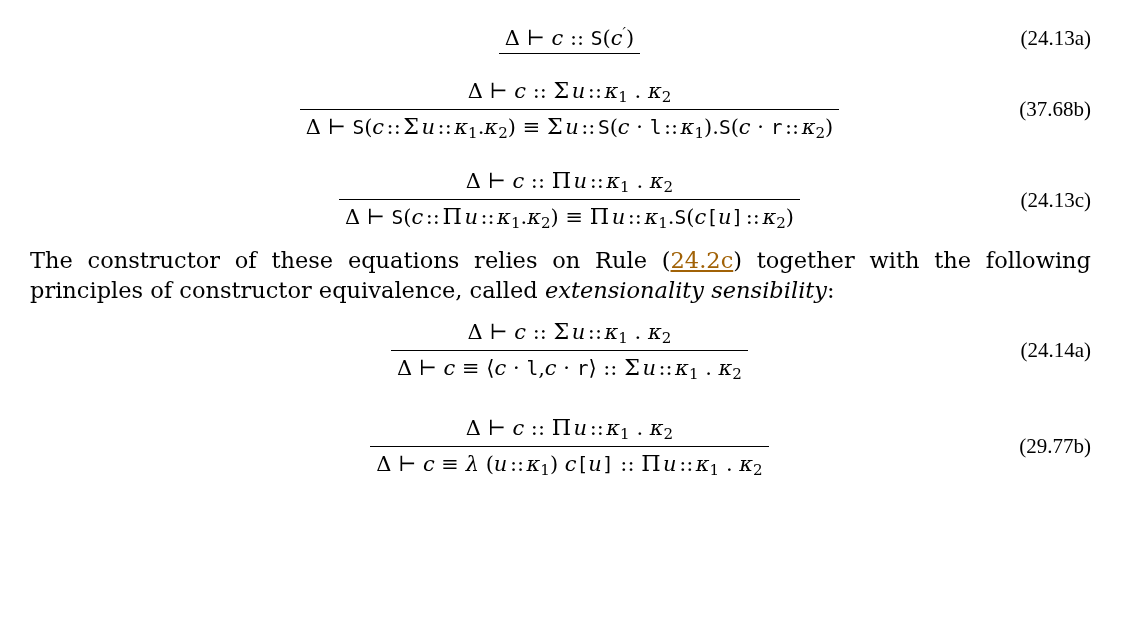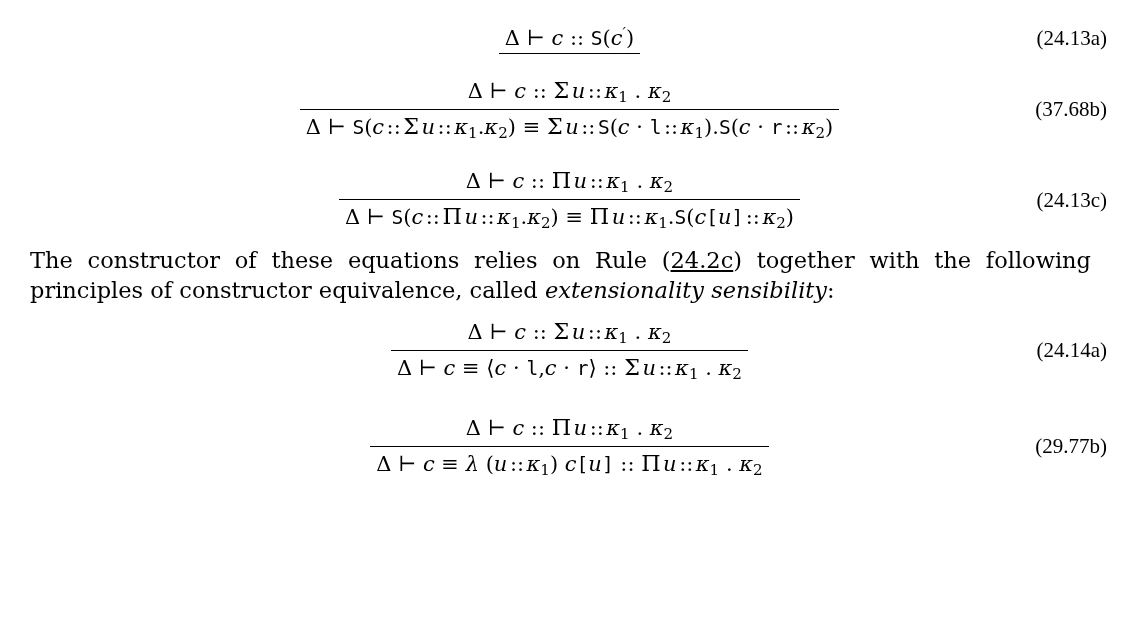--- a/index.html
+++ b/index.html
@@ -41,21 +41,21 @@
     white-space: nowrap;
     padding: 1px 6px;
     text-align: center;
   }
   .bar {
     border-top: 1.3px solid #000;
     width: 100%;
   }
   .tagcol {
     position: absolute;
-    right: 32px;
+    right: 48px;
     font-family: "Liberation Serif", serif;
     font-size: 21px;
     white-space: nowrap;
   }
 
   
   .row {
     position: relative;
     width: 100%;
   }
@@ -67,21 +67,21 @@
   
   .prose {
     font-family: "DejaVu Serif", serif;
     font-size: 22.5px;
     line-height: 1.34;
     text-align: justify;
     margin: 10px 0 4px 0;
     padding: 0 48px 0 30px;
   }
   .prose .ref {
-    color: #000000;
+    color: #a16207;
   }
   .prose i {
     font-style: italic;
   }
 
   
   .mi { font-style: italic; }
   .mtt { font-family: "DejaVu Sans Mono", monospace; font-style: normal; font-size: 0.93em; }
   .sub { font-size: 0.72em; vertical-align: -0.28em; }
   .sup { font-size: 0.72em; vertical-align: 0.45em; }

